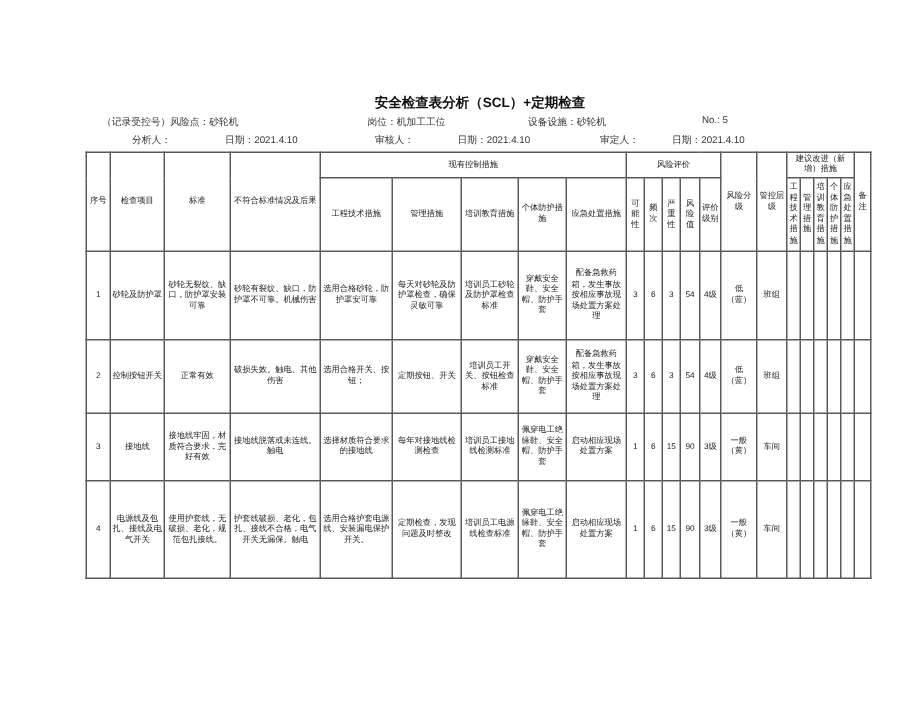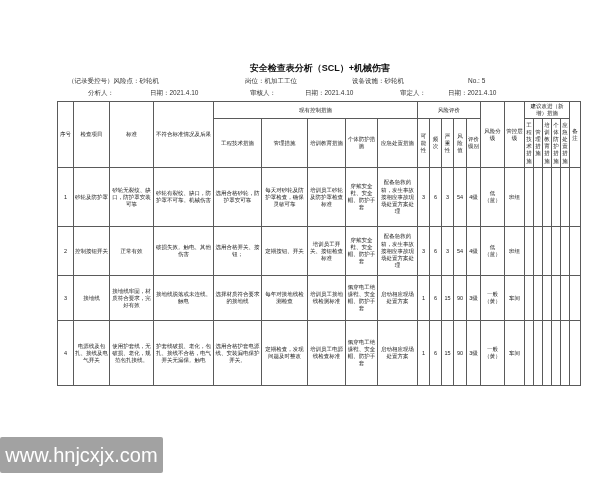--- a/index.html
+++ b/index.html
@@ -36,26 +36,23 @@
   tbody tr.r1 td { height:56px; }
   tbody tr.r2 td { height:46px; }
   tbody tr.r3 td { height:42px; }
   tbody tr.r4 td { height:62px; }
 </style>
 </head>
 <body>
 
 <div class="page">
 
-  <div class="wm wm-bottom">
-    <span>www.hnjcxjx.com</span>
-  </div>
 
   <div class="doc">
-    <div class="title">安全检查表分析（SCL）+机械伤害</div>
+    <div class="title">安全检查表分析（SCL）+定期检查</div>
 
     <div class="inforow">
       <span style="left:11px">（记录受控号）风险点：砂轮机</span>
       <span style="left:188px">岗位：机加工工位</span>
       <span style="left:295px">设备设施：砂轮机</span>
       <span style="left:411px">No.: 5</span>
     </div>
     <div class="inforow">
       <span style="left:31px">分析人：</span>
       <span style="left:93px">日期：2021.4.10</span>

